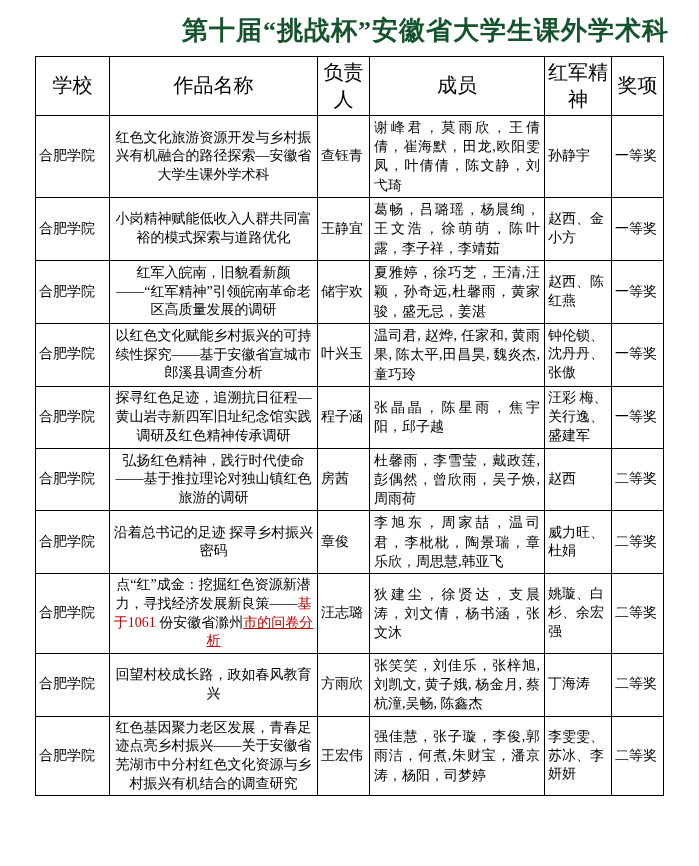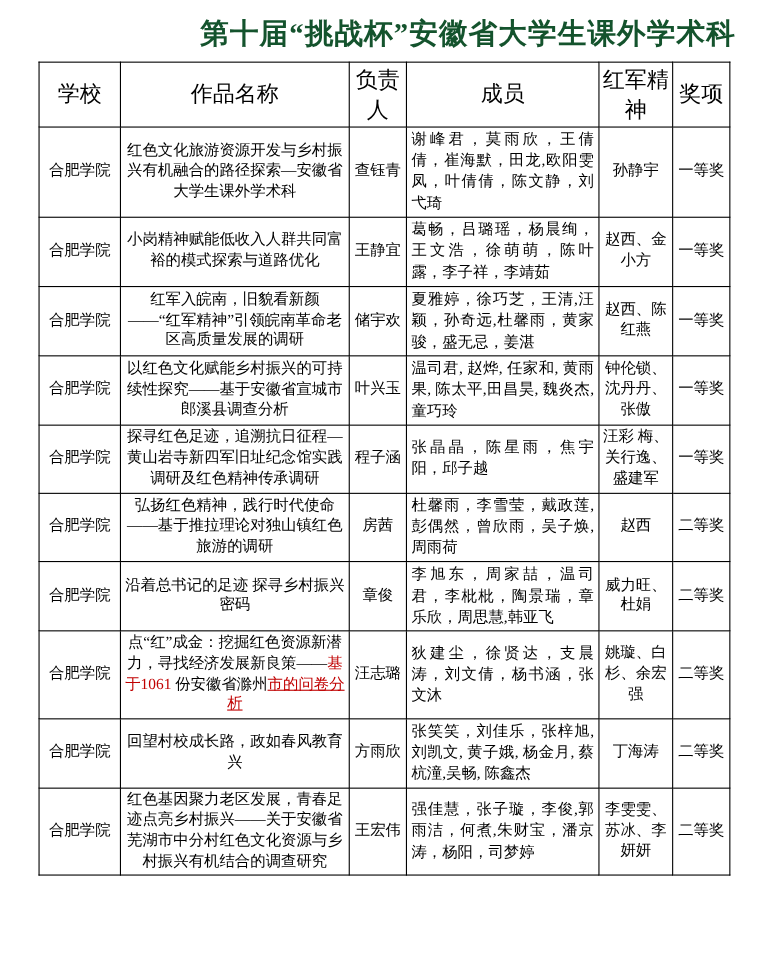--- a/index.html
+++ b/index.html
@@ -24,21 +24,21 @@
   .awards th,.awards td{
     border:1px solid #000;
     font-size:14px;
     font-weight:normal;
     padding:2px 3px;
     vertical-align:middle;
     overflow:hidden;
     word-break:break-all;
   }
   .awards th{height:30px;text-align:center;font-size:20px;}
-  td.c-school,td.c-leader,td.c-advisors,td.c-award{text-align:center;line-height:1.35;}
+  td.c-school,td.c-leader,td.c-advisors,td.c-award{text-align:left;line-height:1.35;}
   td.c-work{text-align:center;line-height:1.33;}
   td.c-members{text-align:justify;line-height:1.38;padding:2px 4px;margin-top:15px;}
   col.w-school{width:74px;}
   col.w-work{width:208px;}
   col.w-leader{width:52px;}
   col.w-members{width:175px;}
   col.w-advisors{width:67px;}
   col.w-award{width:52px;}
   .seg-u{text-decoration:underline;}
 </style>

